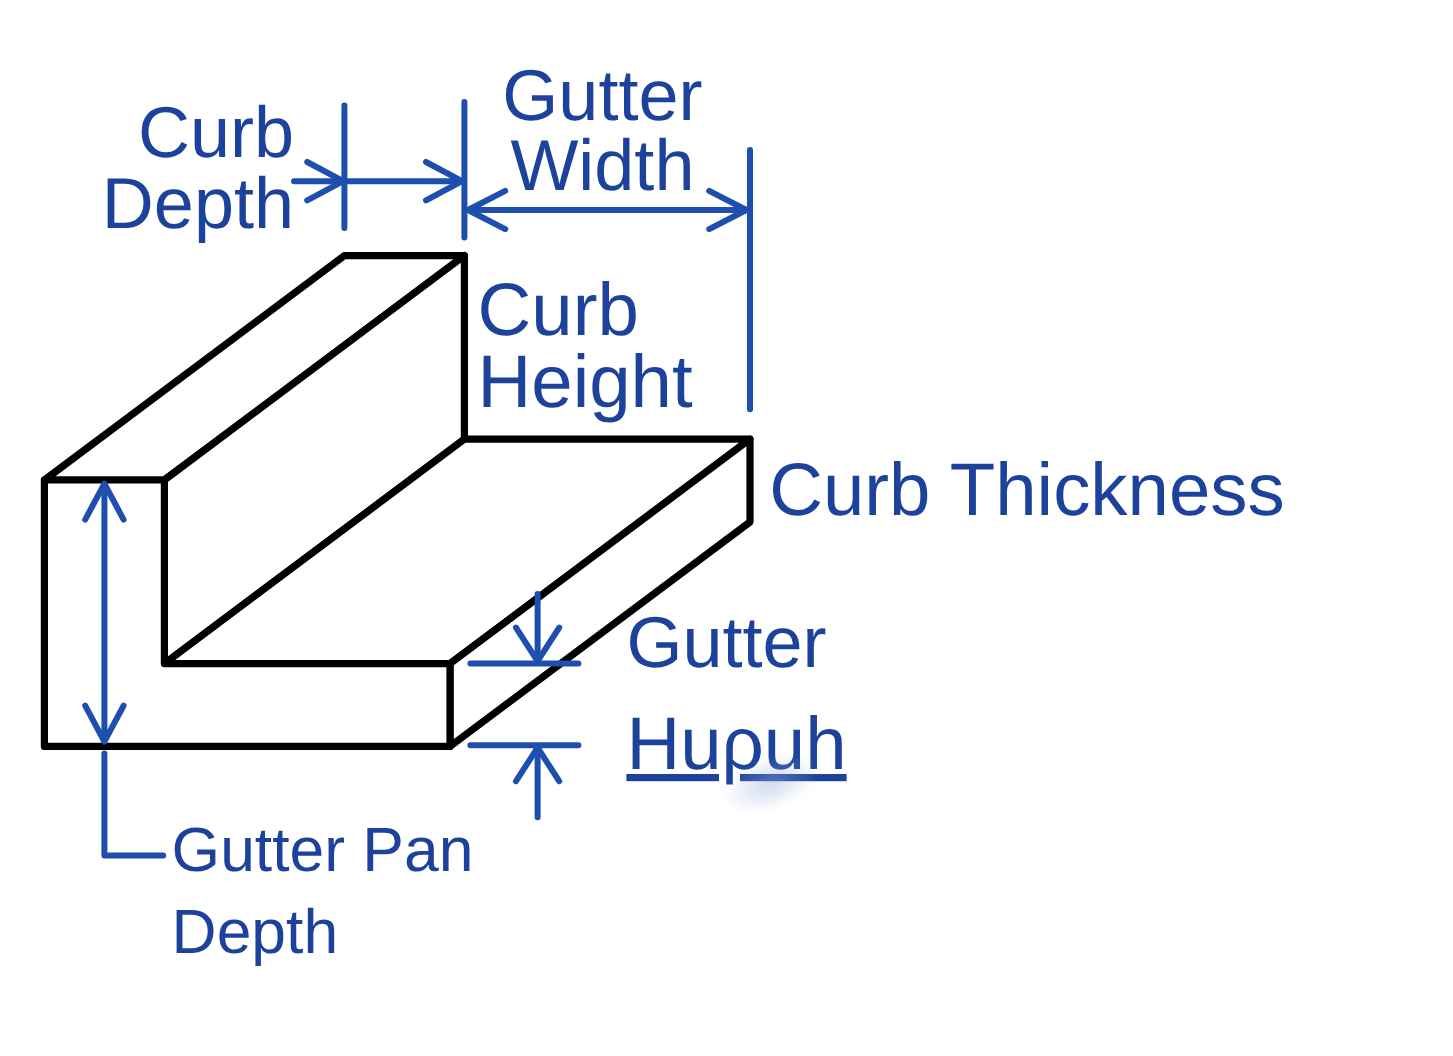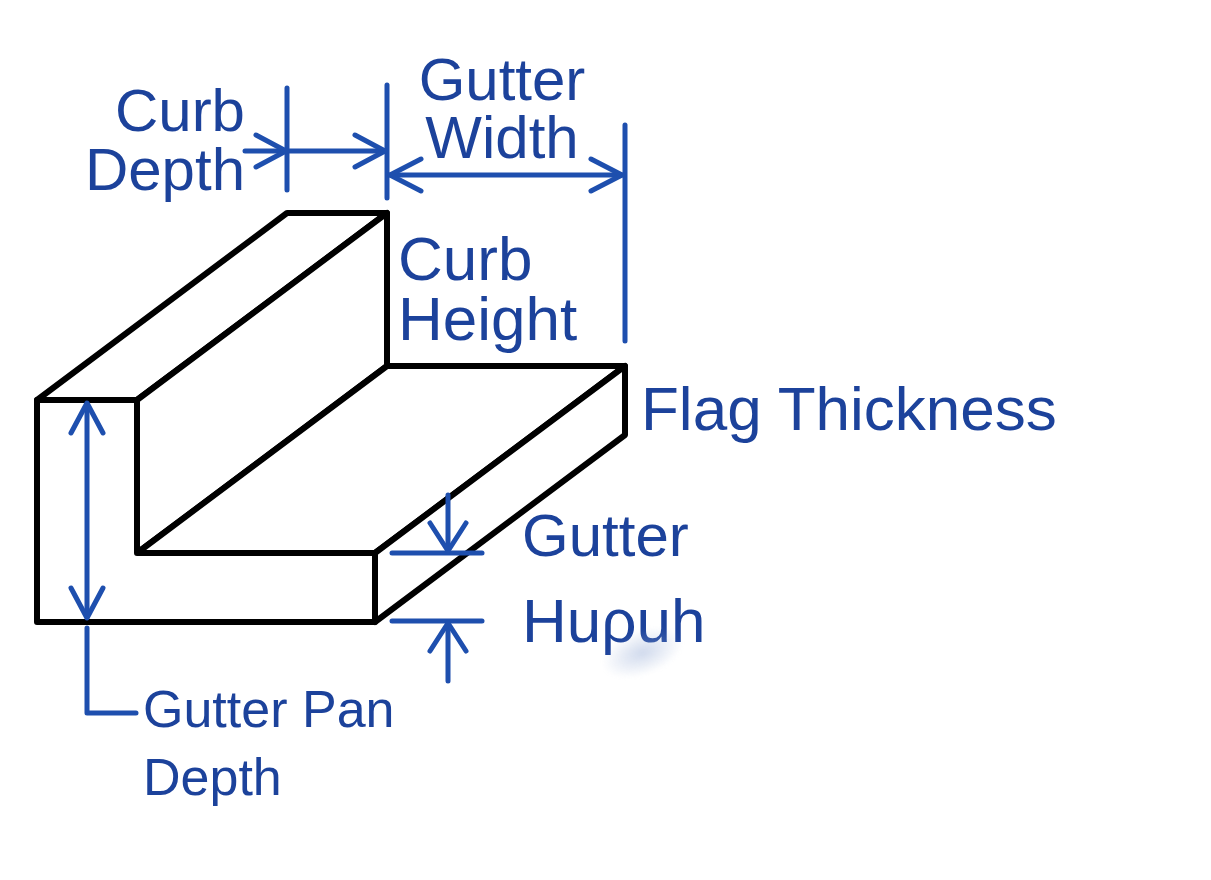--- a/index.html
+++ b/index.html
@@ -39,21 +39,21 @@
     white-space: pre-line;
     font-size: 60px;
     line-height: 59px;
     letter-spacing: 0px;
   }
   .label-curb-depth   { top: 81px;  right: 966px; text-align: right; }
   .label-gutter-width { top: 51px;  left: 352px; width: 300px; text-align: center; line-height: 58px; }
   .label-curb-height  { top: 229px; left: 398px; font-size: 62px; line-height: 60px; }
   .label-flag-thickness { top: 379px; left: 641px; font-size: 62px; }
   .label-length       { top: 506px; left: 522px; }
-  .label-huruh        { top: 591px; left: 522px; font-size: 62px; }
+  .label-huruh        { top: 591px; left: 522px; font-size: 62px; text-decoration: underline; }
   .label-gutter-pan-depth { top: 675px; left: 143px; font-size: 52px; line-height: 68px; }
   .watermark {
     position: absolute;
     left: 600px;
     top: 630px;
     width: 85px;
     height: 45px;
     background: radial-gradient(ellipse at center, rgba(150,172,214,0.45), rgba(150,172,214,0) 70%);
     filter: blur(2px);
     transform: rotate(-20deg);
@@ -110,21 +110,21 @@
 
   <div class="label label-curb-depth">Curb
 Depth</div>
 
   <div class="label label-gutter-width">Gutter
 Width</div>
 
   <div class="label label-curb-height">Curb
 Height</div>
 
-  <div class="label label-flag-thickness">Flag Thickness</div>
+  <div class="label label-flag-thickness">Curb Thickness</div>
 
   <div class="label label-length">Gutter</div>
 
   <div class="label label-huruh">Huρuh</div>
 
   <div class="label label-gutter-pan-depth">Gutter Pan
 Depth</div>
 
   <div class="watermark"></div>
 

